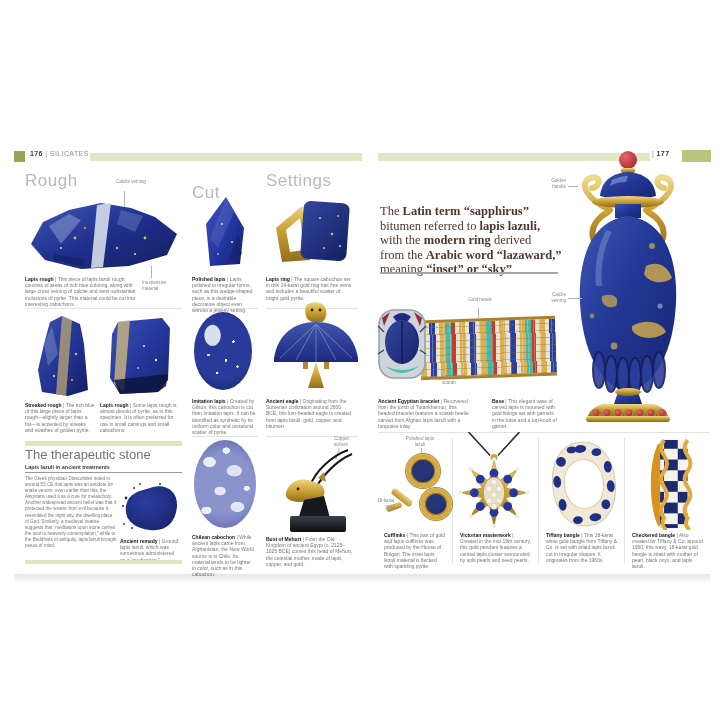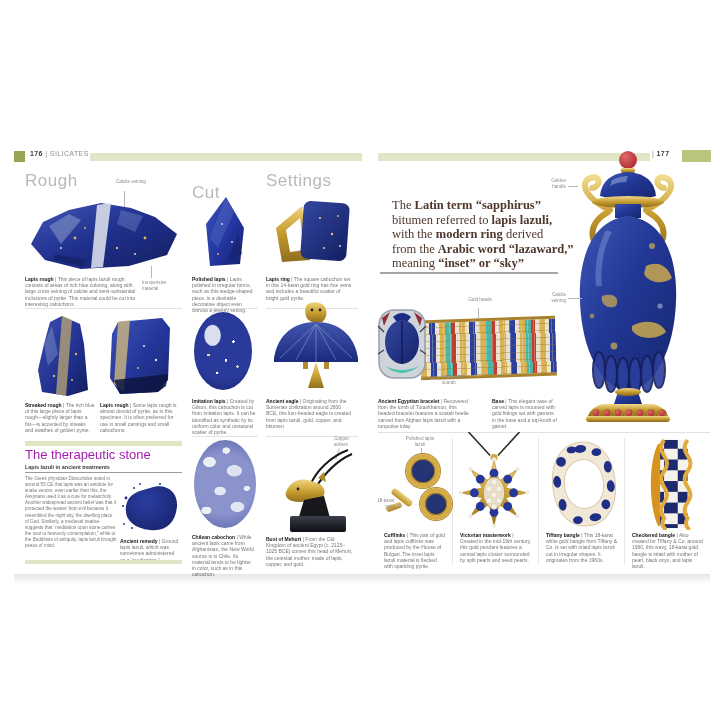--- a/index.html
+++ b/index.html
@@ -110,21 +110,21 @@
     <path d="M10,64 L64,58 L62,70 L54,76 L16,78 Z" fill="#0c1540" opacity=".85"></path>
     <circle cx="40" cy="30" r="1" fill="#e6e9f2"></circle>
       <circle cx="52" cy="44" r="1.2" fill="#e6e9f2"></circle>
     <circle cx="34" cy="52" r="1" fill="#d9b75a"></circle>
   </svg>
   <p class="cap" style="left:100px;top:402px;width:78px;">
     <b>Lapis rough</b><span> | </span><span>Some lapis rough is almost devoid of pyrite, as in this specimen. It is often preferred for use in small carvings and small cabochons.</span>
   </p>
 
   <div class="greenbar" style="left:25px;top:441px;width:157px;height:5px;background:#dfe4c2;"></div>
-  <div class="abs" style="left:25px;top:448px;font:300 13px/13px 'Liberation Sans',sans-serif;color:#a21caf;">The therapeutic stone</div>
+  <div class="abs" style="left:25px;top:448px;font:300 13px/13px 'Liberation Sans',sans-serif;color:#737373;">The therapeutic stone</div>
   <div class="abs" style="left:25px;top:464px;width:157px;font-size:5.4px;font-weight:bold;color:#3a3a3a;border-bottom:1px solid #9a9a9a;padding-bottom:2px;">Lapis lazuli in ancient treatments</div>
   <div class="abs" style="left:25px;top:476px;width:92px;font-size:4.6px;line-height:6.1px;color:#787878;">The Greek physician Dioscorides noted in around 55 CE that lapis was an antidote for snake venom; even earlier than this, the Assyrians used it as a cure for melancholy. Another widespread ancient belief was that it protected the wearer from evil because it resembled the night sky, the dwelling place of God. Similarly, a medieval treatise suggests that “meditation upon stone carries the soul to heavenly contemplation,” while to the Buddhists of antiquity, lapis lazuli brought peace of mind.</div>
   <svg class="abs" style="left:120px;top:482px;" width="60" height="52" viewBox="0 0 60 52">
     <defs>
         <radialGradient id="rgP" cx=".4" cy=".35" r=".9">
       <stop offset="0" stop-color="#2b3da0"></stop>
           <stop offset="1" stop-color="#151f66"></stop>
         </radialGradient>
       </defs>
     <path d="M30,6 C46,0 58,10 57,24 C56,40 46,50 30,48 C14,46 4,38 6,24 C8,12 18,9 30,6 Z" fill="url(#rgP)"></path>
@@ -262,21 +262,21 @@
     <path d="M10,46 C14,36 22,32 32,34 L44,38 C50,42 50,50 44,54 L24,56 C14,56 8,52 10,46 Z" fill="url(#gGold2)"></path>
     <path d="M42,32 L48,26 L50,36 Z" fill="#b08a2e"></path>
     <circle cx="22" cy="43" r="1.4" fill="#222"></circle>
     <path d="M28,54 L48,50 L54,72 L22,74 Z" fill="#17181c"></path>
     <rect x="14" y="70" width="56" height="16" rx="2" fill="url(#lgDark)"></rect>
   </svg>
   <p class="cap" style="left:266px;top:536px;width:88px;">
     <b>Bust of Mehurt</b><span> | </span><span>From the Old Kingdom of ancient Egypt (c. 2125–1025 BCE) comes this head of Mehurt, the celestial mother, made of lapis, copper, and gold.</span>
   </p>
 
-  <div class="quote" style="left:380px;top:198px;width:186px;margin-left:12px;">
+  <div class="quote" style="left:380px;top:204px;width:186px;">
     <span>The </span><b>Latin term “sapphirus”</b><br>
     <span>bitumen referred to </span><b>lapis lazuli,</b><br>
     <span>with the </span><b>modern ring</b><span> derived</span><br>
     <span>from the </span><b>Arabic word “lazaward,”</b><br>
     <span>meaning </span><b>“inset” or “sky”</b>
   </div>
   <div class="abs" style="left:380px;top:272px;width:178px;height:2px;background:#a5a5a5;"></div>
 
   <div class="lbl" style="left:466px;top:297px;width:28px;text-align:center;">Gold beads</div>
   <div class="lead" style="left:478px;top:308px;width:1px;height:10px;"></div>

